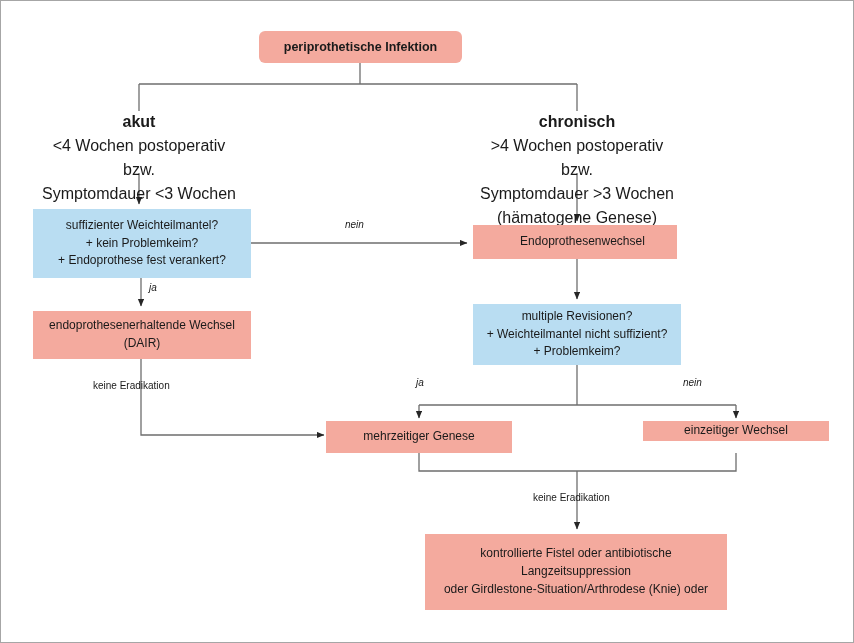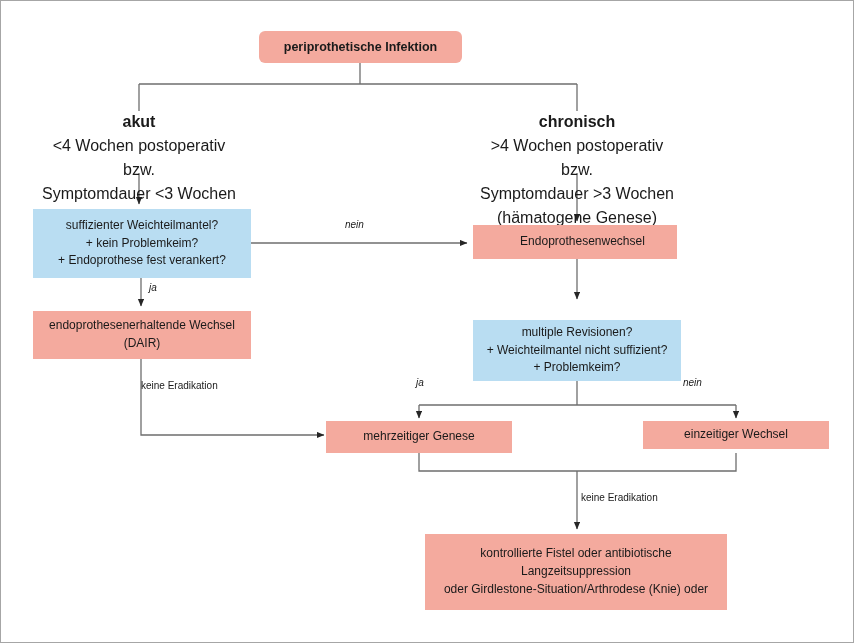--- a/index.html
+++ b/index.html
@@ -57,21 +57,20 @@
   }
   .edge-label {
     position: absolute;
     font-size: 10px;
     font-style: italic;
     color: #1a1a1a;
     white-space: nowrap;
   }
   .edge-label.plainlbl {
     font-style: normal;
-    margin-left: 48px;
   }
   .ln { display: block; }
 </style>
 </head>
 <body>
 
 <div id="page">
 
   <svg class="connectors" viewBox="0 0 854 643" xmlns="http://www.w3.org/2000/svg">
     <defs>
@@ -140,38 +139,38 @@
   <div class="node pink" style="left:472px; top:224px; width:204px; height:34px;padding-left:23px;">
     <span class="inner">Endoprothesenwechsel</span>
   </div>
 
   <div class="edge-label" style="left:148px; top:281px;">ja</div>
 
   <div class="node pink" style="left:32px; top:310px; width:218px; height:48px;">
     <span class="inner">endoprothesenerhaltende Wechsel (DAIR)</span>
   </div>
 
-  <div class="node blue" style="left:472px; top:319px; width:208px; height:61px;">
+  <div class="node blue" style="left:472px; top:303px; width:208px; height:61px;">
     <span class="inner">
       <span class="ln">multiple Revisionen?</span>
       <span class="ln">+ Weichteilmantel nicht suffizient?</span>
       <span class="ln">+ Problemkeim?</span>
     </span>
   </div>
 
   <div class="edge-label plainlbl" style="left:92px; top:379px;">keine Eradikation</div>
 
   <div class="edge-label" style="left:415px; top:376px;">ja</div>
   <div class="edge-label" style="left:682px; top:376px;">nein</div>
 
   <div class="node pink" style="left:325px; top:420px; width:186px; height:32px;">
     <span class="inner">mehrzeitiger Genese</span>
   </div>
 
-  <div class="node pink" style="left:642px; top:420px; width:186px; height:28px;">
+  <div class="node pink" style="left:642px; top:420px; width:186px; height:20px;">
     <span class="inner">einzeitiger Wechsel</span>
   </div>
 
   <div class="edge-label plainlbl" style="left:532px; top:491px;">keine Eradikation</div>
 
   <div class="node pink" style="left:424px; top:533px; width:302px; height:76px;">
     <span class="inner">
       <span class="ln">kontrollierte Fistel oder antibiotische Langzeitsuppression</span>
       <span class="ln">oder Girdlestone-Situation/Arthrodese (Knie) oder</span>
     </span>

